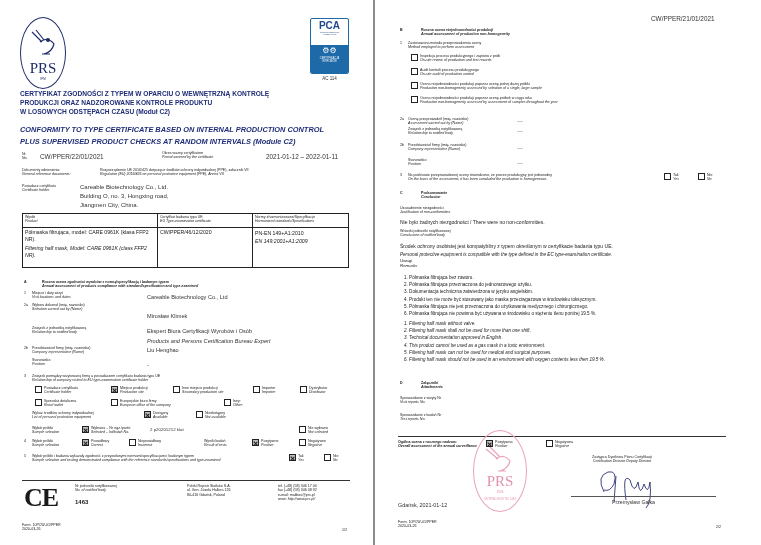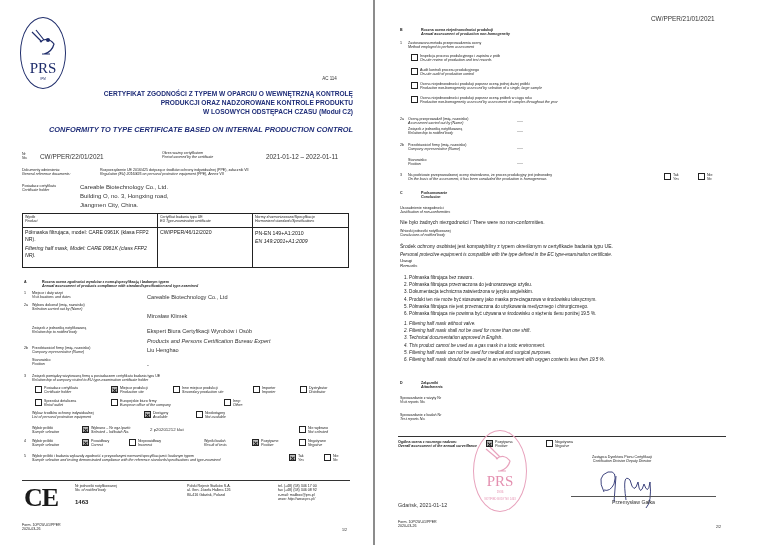--- a/index.html
+++ b/index.html
@@ -6,21 +6,21 @@
   html, body { width: 761px; height: 545px; overflow: hidden; background: #ffffff; }
   body { font-family: "Liberation Sans", sans-serif; color: #1a1a1a; position: relative; }
   .page { position: absolute; top: 0; height: 545px; background: #fff; overflow: hidden; }
   #page1 { left: 0; width: 373px; }
   #page2 { left: 376px; width: 385px; }
   .divider { position: absolute; left: 373px; top: 0; width: 2px; height: 545px; background: #8c8c8c; }
   .abs { position: absolute; }
   .tiny { font-size: 3.6px; line-height: 4.3px; }
   .tiny i, .it { font-style: italic; }
   .sm { font-size: 5.6px; line-height: 7px; }
-  .blue-title { color: #1f2d78; font-weight: bold; text-align: right; }
+  .blue-title { color: #1f2d78; font-weight: bold; text-align: left; }
   .cb { display: inline-block; width: 7px; height: 7px; border: 0.9px solid #222; vertical-align: top; margin-right: 2px; position: relative; background: #fff; }
   .cb.x::before, .cb.x::after { content: ""; position: absolute; left: 0; top: 2.5px; width: 5.4px; height: 0.9px; background: #222; }
   .cb.x::before { transform: rotate(45deg); }
   .cb.x::after { transform: rotate(-45deg); }
   .cb.x { background: #bbb; }
   .opt { display: inline-flex; align-items: flex-start; }
   .opt .lbl { font-size: 3.6px; line-height: 4.1px; }
   table.prod { border-collapse: collapse; position: absolute; left: 22px; top: 213px; width: 327px; }
   table.prod td { border: 1px solid #222; vertical-align: top; padding: 1px 2px; }
   .hr { position: absolute; height: 1px; background: #333; }
@@ -34,29 +34,38 @@
 
   <div class="abs" style="left:20px;top:17px;width:46px;height:72px;border:1.2px solid #1f2d6b;border-radius:50%;">
     <svg width="44" height="40" style="position:absolute;left:1px;top:6px;" viewBox="0 0 44 40">
       <path d="M10 8 L20 18 M14 6 L22 16 M18 18 Q26 12 32 20 Q30 28 22 30 M20 30 L28 30" stroke="#1f2d6b" stroke-width="1.2" fill="none"></path>
       <circle cx="26" cy="16" r="2" fill="#1f2d6b"></circle>
     </svg>
     <div style="position:absolute;left:0;right:0;top:42px;text-align:center;font-family:'Liberation Serif',serif;font-size:15px;color:#1f2d6b;">PRS</div>
     <div style="position:absolute;left:0;right:0;top:59px;text-align:center;font-size:3px;color:#1f2d6b;">IPM</div>
   </div>
 
+  <div class="abs" style="left:310px;top:18px;width:39px;height:56px;border:1px solid #1e6aa8;border-radius:2px;overflow:hidden;">
+    <div style="text-align:center;font-weight:bold;font-size:10px;color:#1e4a8c;margin-top:1px;">PCA</div>
+    <div style="text-align:center;font-size:2px;line-height:2.4px;color:#1e4a8c;padding:0 3px;">POLSKIE CENTRUM AKREDYTACJI</div>
+    <div style="position:absolute;left:0;right:0;bottom:0;height:28px;background:#1e6aa8;">
+      <div style="text-align:center;color:#fff;font-size:8px;line-height:12px;">⚙⚙</div>
+      <div style="text-align:center;color:#fff;font-size:2.6px;line-height:3.2px;padding:0 4px;">CERTYFIKACJA WYROBÓW</div>
+    </div>
+  </div>
   <div class="abs" style="left:310px;top:76px;width:39px;text-align:center;font-size:4.5px;color:#333;">AC 114</div>
 
   <div class="abs blue-title" style="left:20px;top:89px;width:333px;font-size:6.6px;line-height:9px;">
     <div>CERTYFIKAT ZGODNOŚCI Z TYPEM W OPARCIU O WEWNĘTRZNĄ KONTROLĘ</div>
     <div>PRODUKCJI ORAZ NADZOROWANE KONTROLE PRODUKTU</div>
     <div>W LOSOWYCH ODSTĘPACH CZASU (Moduł C2)</div>
   </div>
   <div class="abs blue-title" style="left:20px;top:124px;width:333px;font-size:7.4px;line-height:12px;font-style:italic;">
     <div>CONFORMITY TO TYPE CERTIFICATE BASED ON INTERNAL PRODUCTION CONTROL</div>
+    <div>PLUS SUPERVISED PRODUCT CHECKS AT RANDOM INTERVALS (Module C2)</div>
   </div>
 
   <div class="abs tiny" style="left:22px;top:152px;">
     <div>Nr</div>
     <i>No.</i>
   </div>
   <div class="abs" style="left:40px;top:153px;font-size:6.4px;color:#333;">CW/PPER/22/01/2021</div>
   <div class="abs tiny" style="left:162px;top:151px;">
     <div>Okres ważny certyfikatem</div>
     <i>Period covered by the certificate</i>

